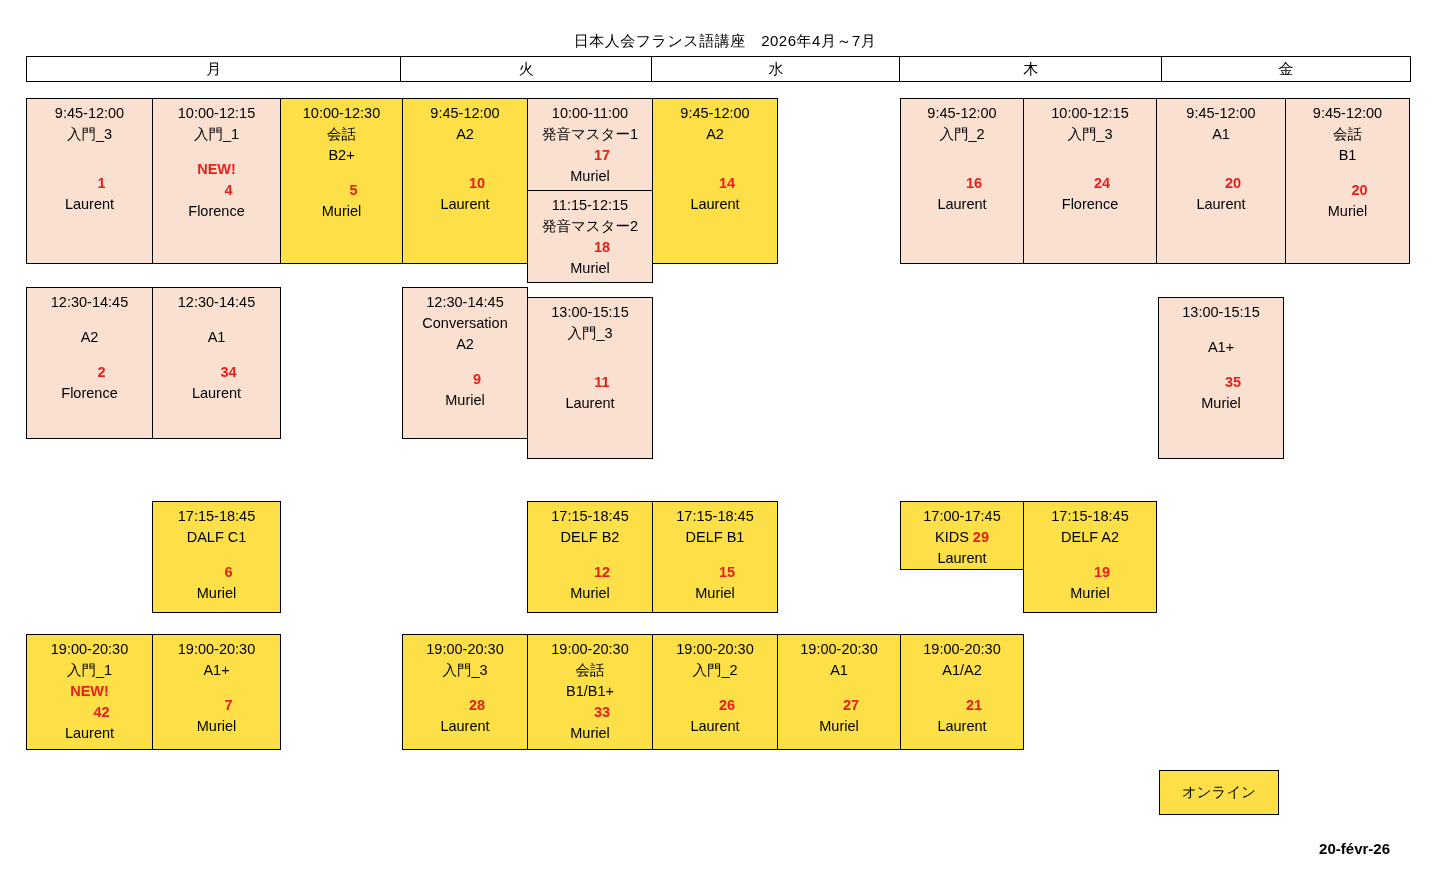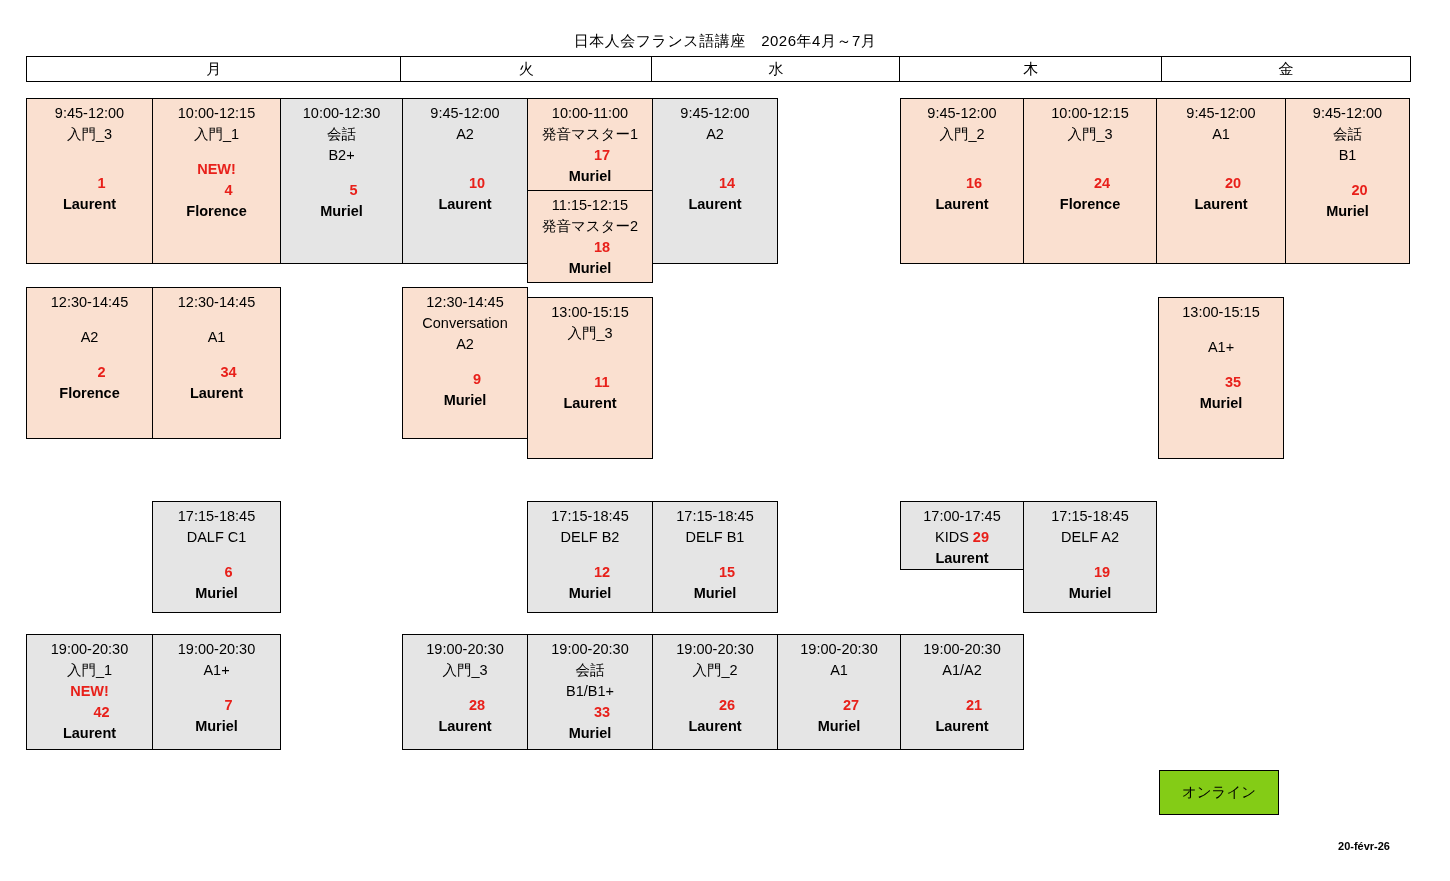--- a/index.html
+++ b/index.html
@@ -37,58 +37,58 @@
   }
 
   
   .box{
     position:absolute;
     border:1.5px solid #000;
     box-sizing:border-box;
     text-align:center;
     font-size:14.5px;
     line-height:1.45;
-    background:#e5e5e5;
+    background:#fde047;
     padding-top:4px;
   }
   .box.shade{background:#fae0d0;}
   .time{display:block;}
   .lvl{display:block;}
   .lvl2{display:block;}
   .num{display:block;color:#e8201a;font-weight:bold;padding-left:24px;}
   .new{display:block;color:#e8201a;font-weight:bold;}
-  .teacher{display:block;font-weight:bold;}
+  .teacher{display:block;font-weight:normal;}
   .spacer{display:block;height:14px;}
 
   .inline-num{color:#e8201a;font-weight:bold;}
 
   
   .legend{
     position:absolute;
     top:770px;left:1159px;
     display:flex;
   }
   .legend .lg{
     border:1.5px solid #000;
     width:120px;height:45px;
     display:flex;align-items:center;justify-content:center;
     font-size:14.5px;
     text-align:center;
     box-sizing:border-box;
     margin-right:-1.5px;
-    background:#84cc16;
+    background:#fde047;
   }
   .legend .lg.shade{background:#fae0d0;}
   .legend .lg span{display:block;line-height:1.35;}
 
   .datestamp{
     position:absolute;
     top:840px;left:1150px;width:240px;
     text-align:right;
-    font-size:11px;
+    font-size:15px;
     font-weight:bold;
   }
 </style>
 </head>
 <body>
 
 <div id="page">
 
   <div class="title">日本人会フランス語講座　2026年4月～7月</div>
 

